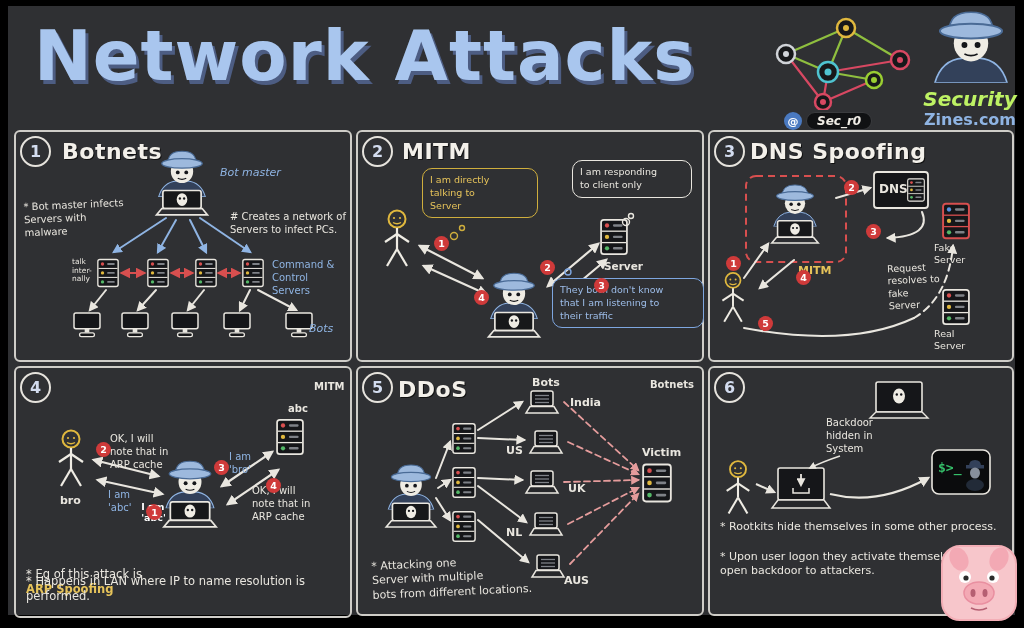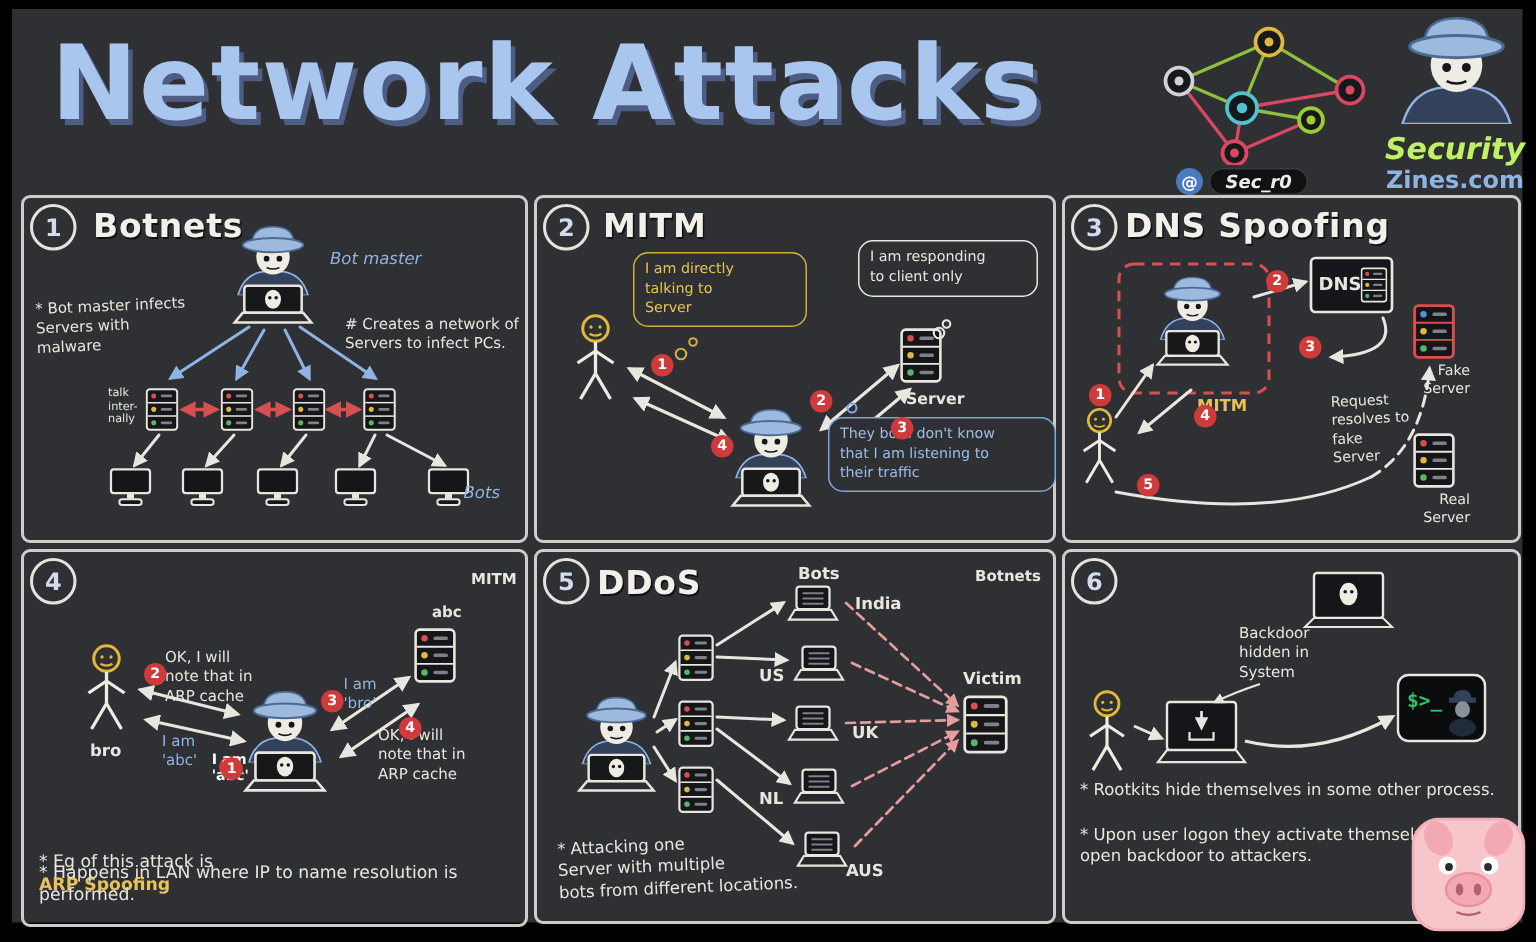--- a/index.html
+++ b/index.html
@@ -8,21 +8,21 @@
   .canvas{position:absolute;left:8px;top:6px;width:1007px;height:609px;background:#2f3033}
   .panel{position:absolute;border:2px solid #cfcdc8;border-radius:6px}
   .pnum{position:absolute;width:27px;height:27px;border:2.5px solid #e6e3dd;border-radius:50%;
         background:#2f3033;color:#d3dcef;font-weight:bold;font-size:16px;
         display:flex;align-items:center;justify-content:center;z-index:3}
   .ptitle{position:absolute;color:#f3f0ea;font-weight:bold;font-size:22px;letter-spacing:.5px;
         z-index:2;text-shadow:1px 1px 0 #111}
   .art{position:absolute;left:0;top:0;width:100%;height:100%}
   .lbl{position:absolute;color:#e9e6df;font-size:10px;line-height:1.3;white-space:pre-line;z-index:2}
   .blue{color:#8fb4e3}.yellow{color:#e6c35a}.green{color:#35c06a}
-  .bold{font-weight:bold}.it{font-style:italic}.ctr{text-align:right}
+  .bold{font-weight:bold}.it{font-style:italic}.ctr{text-align:left}
   .tilt{transform:rotate(-2.5deg)}
   .step{position:absolute;width:15px;height:15px;border-radius:50%;background:#cf3a3a;color:#fff;
         font-size:9.5px;font-weight:bold;display:flex;align-items:center;justify-content:center;z-index:4}
   .bubble{position:absolute;border:1.6px solid #e9e6df;border-radius:10px;padding:5px 7px;
         color:#e9e6df;font-size:9.5px;line-height:1.35;white-space:pre-line;background:#2f3033;z-index:2}
   .bubble.yb{border-color:#cfae3d;color:#e6c35a}
   .bubble.bb{border-color:#7ea6e0;color:#9dbde9}
   .title{position:absolute;left:34px;top:16px;font-size:69px;font-weight:bold;color:#a9c6ee;
         letter-spacing:1px;text-shadow:3px 4px 0 #4d5d83;white-space:nowrap}
   .brand{position:absolute;left:920px;top:88px;width:100px;text-align:center;line-height:1.15}
@@ -205,20 +205,22 @@
     <use href="#s-monitor" x="268" y="180" width="30" height="26"></use>
   </svg>
   <div class="lbl blue it" style="left:204px;top:34px;font-size:11px">Bot master</div>
   <div class="lbl tilt" style="left:8px;top:66px;width:108px">* Bot master infects
 Servers with malware</div>
   <div class="lbl" style="left:214px;top:78px;width:118px"># Creates a network of
 Servers to infect PCs.</div>
   <div class="lbl" style="left:56px;top:126px;font-size:7.5px;line-height:1.15">talk
 inter-
 nally</div>
+  <div class="lbl blue" style="left:256px;top:126px;width:76px">Command &amp;
+Control Servers</div>
   <div class="lbl blue it" style="left:293px;top:190px;font-size:11px">Bots</div>
 </div>
 
 <div class="panel" style="left:356px;top:130px;width:344px;height:228px">
   <div class="pnum" style="left:4px;top:4px">2</div>
   <div class="ptitle" style="left:44px;top:7px">MITM</div>
   <svg class="art" viewBox="0 0 344 228">
     <use href="#s-person" x="22" y="76" width="34" height="62"></use>
     <use href="#s-hacker" x="128" y="138" width="56" height="68"></use>
     <use href="#s-server" x="242" y="86" width="28" height="38"></use>

